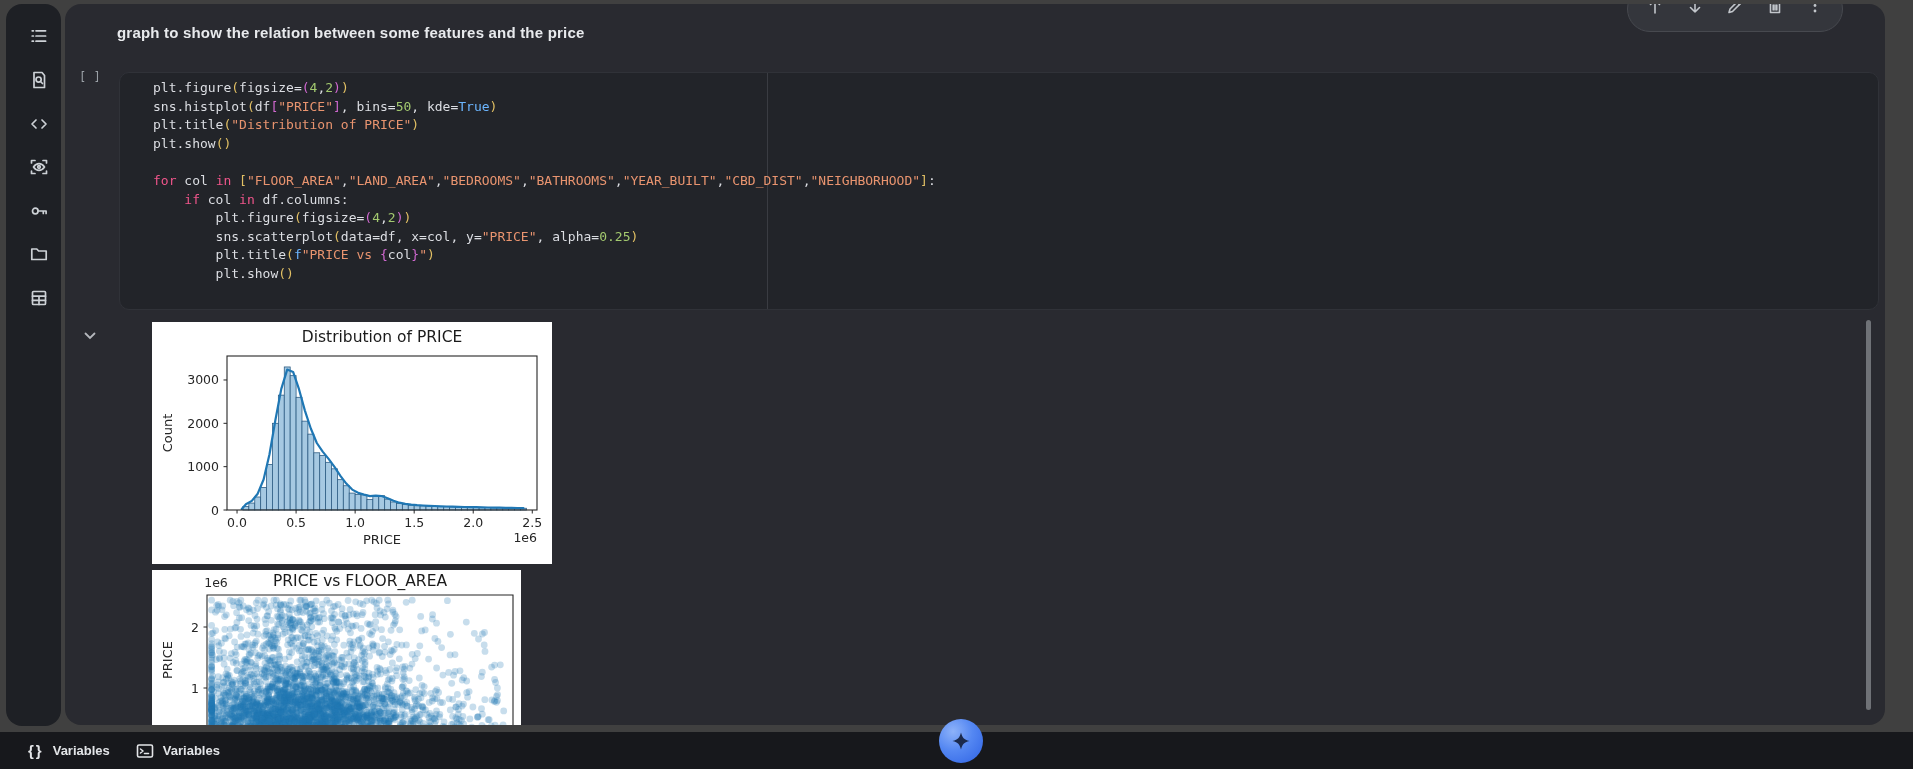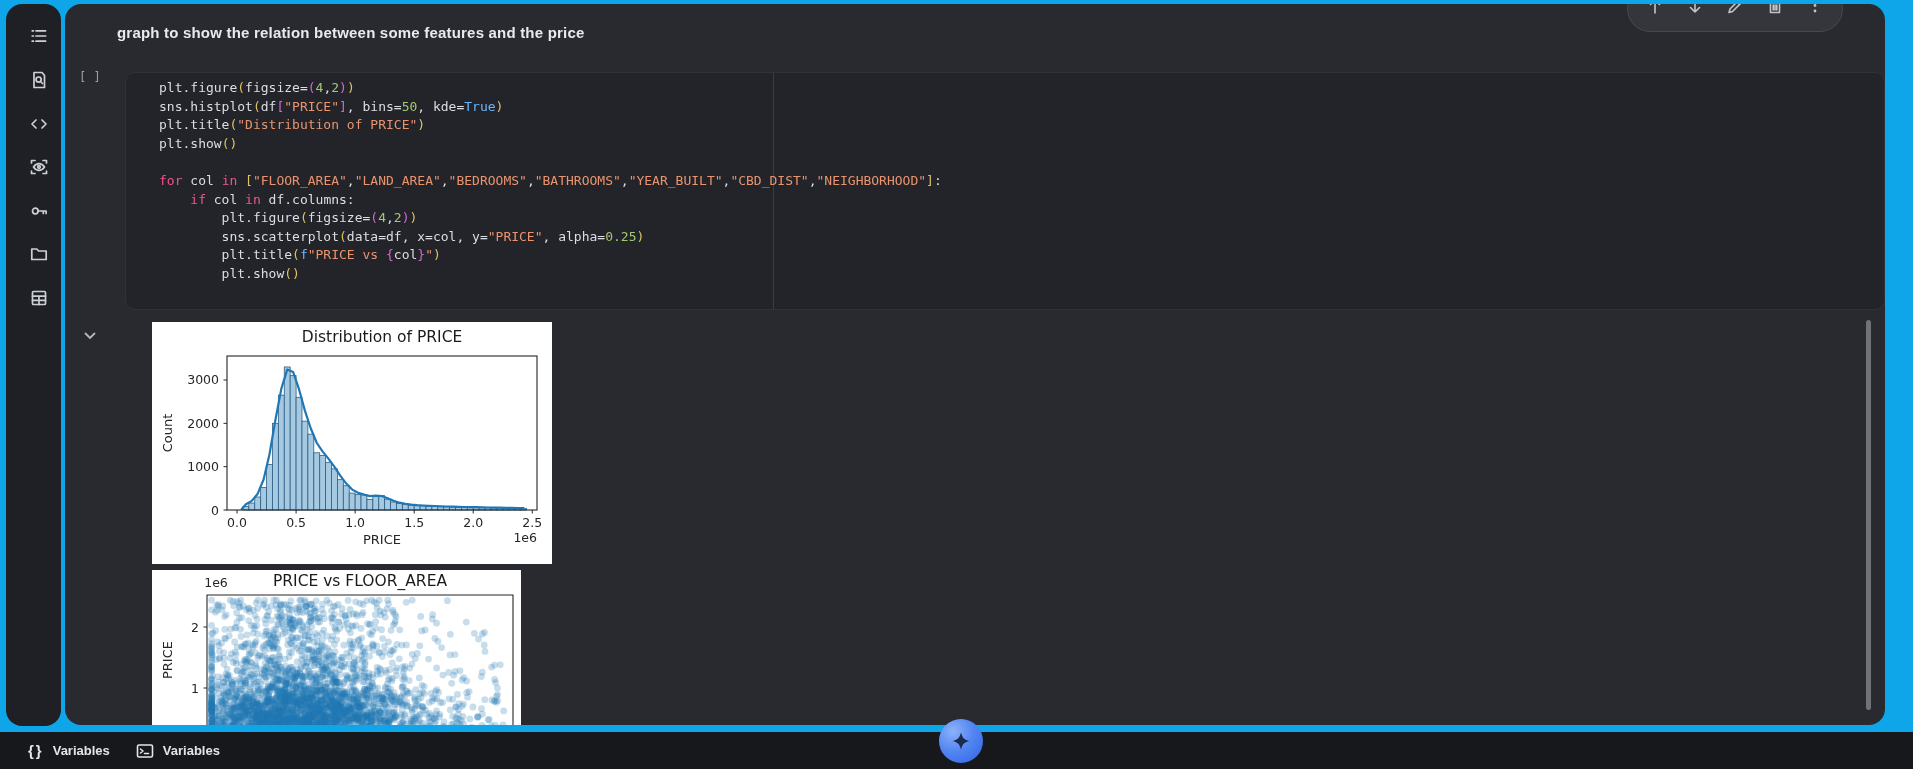--- a/index.html
+++ b/index.html
@@ -1,17 +1,17 @@
 <!DOCTYPE html>
 <html><head>
 <meta charset="utf-8">
 <style>
   * { margin:0; padding:0; box-sizing:border-box; }
   html,body { background:#0d0e11; overflow:hidden; }
-  .screen { position:relative; width:1913px; height:769px; background:#0ea5e9;
+  .screen { position:relative; width:1913px; height:769px; background:#404040;
             font-family:"Liberation Sans", sans-serif; }
 
   
   .sidebar { position:absolute; left:6px; top:4px; width:55px; height:722px;
              background:#1e2025; border-radius:16px; }
   .side-btn { position:absolute; left:15px; width:36px; height:36px; background:none;
               border:none; display:flex; align-items:center; justify-content:center;
               cursor:pointer; }
   .side-btn svg { stroke:#cdd1d6; fill:none; stroke-width:1.7; stroke-linecap:round; stroke-linejoin:round; }
 
@@ -24,21 +24,21 @@
   .cell-toolbar { position:absolute; right:42px; top:-18px; height:46px; padding:14px 14px 0 14px;
                   background:#34363c; border:1px solid #47494f; border-radius:23px;
                   display:flex; align-items:flex-start; gap:14px; }
   .tb-btn { width:26px; height:26px; background:none; border:none; display:flex;
             align-items:flex-start; justify-content:center; cursor:pointer; }
   .tb-btn svg { stroke:#c2c6cb; fill:none; stroke-width:1.6; stroke-linecap:round; stroke-linejoin:round; margin-top:-4px; }
 
   .exec-indicator { position:absolute; left:14px; top:66px; color:#9aa0a6;
                     font-family:"DejaVu Sans Mono", monospace; font-size:12px; cursor:pointer;
                     background:none; border:none; }
-  .code-cell { position:absolute; left:60px; top:68px; width:1760px; height:238px;
+  .code-cell { position:absolute; left:54px; top:68px; width:1760px; height:238px;
                background:#222429; border:1px solid #303238; border-radius:10px; overflow:hidden; }
   .editor-ruler { position:absolute; left:647px; top:0; width:1px; height:100%; background:#3a3c42; }
   .code-lines { position:absolute; left:33px; top:6px;
                 font-family:"DejaVu Sans Mono", monospace; font-size:13px; line-height:18.6px;
                 white-space:pre; cursor:text; }
   .tok-pln { color:#dcdee3; } .tok-kw { color:#f0558b; } .tok-str { color:#e9946f; }
   .tok-num { color:#a3c96f; } .tok-bool{ color:#6cb6ff; } .tok-b1 { color:#e2c064; }
   .tok-b2  { color:#d169d1; }
 
   .collapse-chevron { position:absolute; left:14px; top:322px; width:22px; height:22px;

